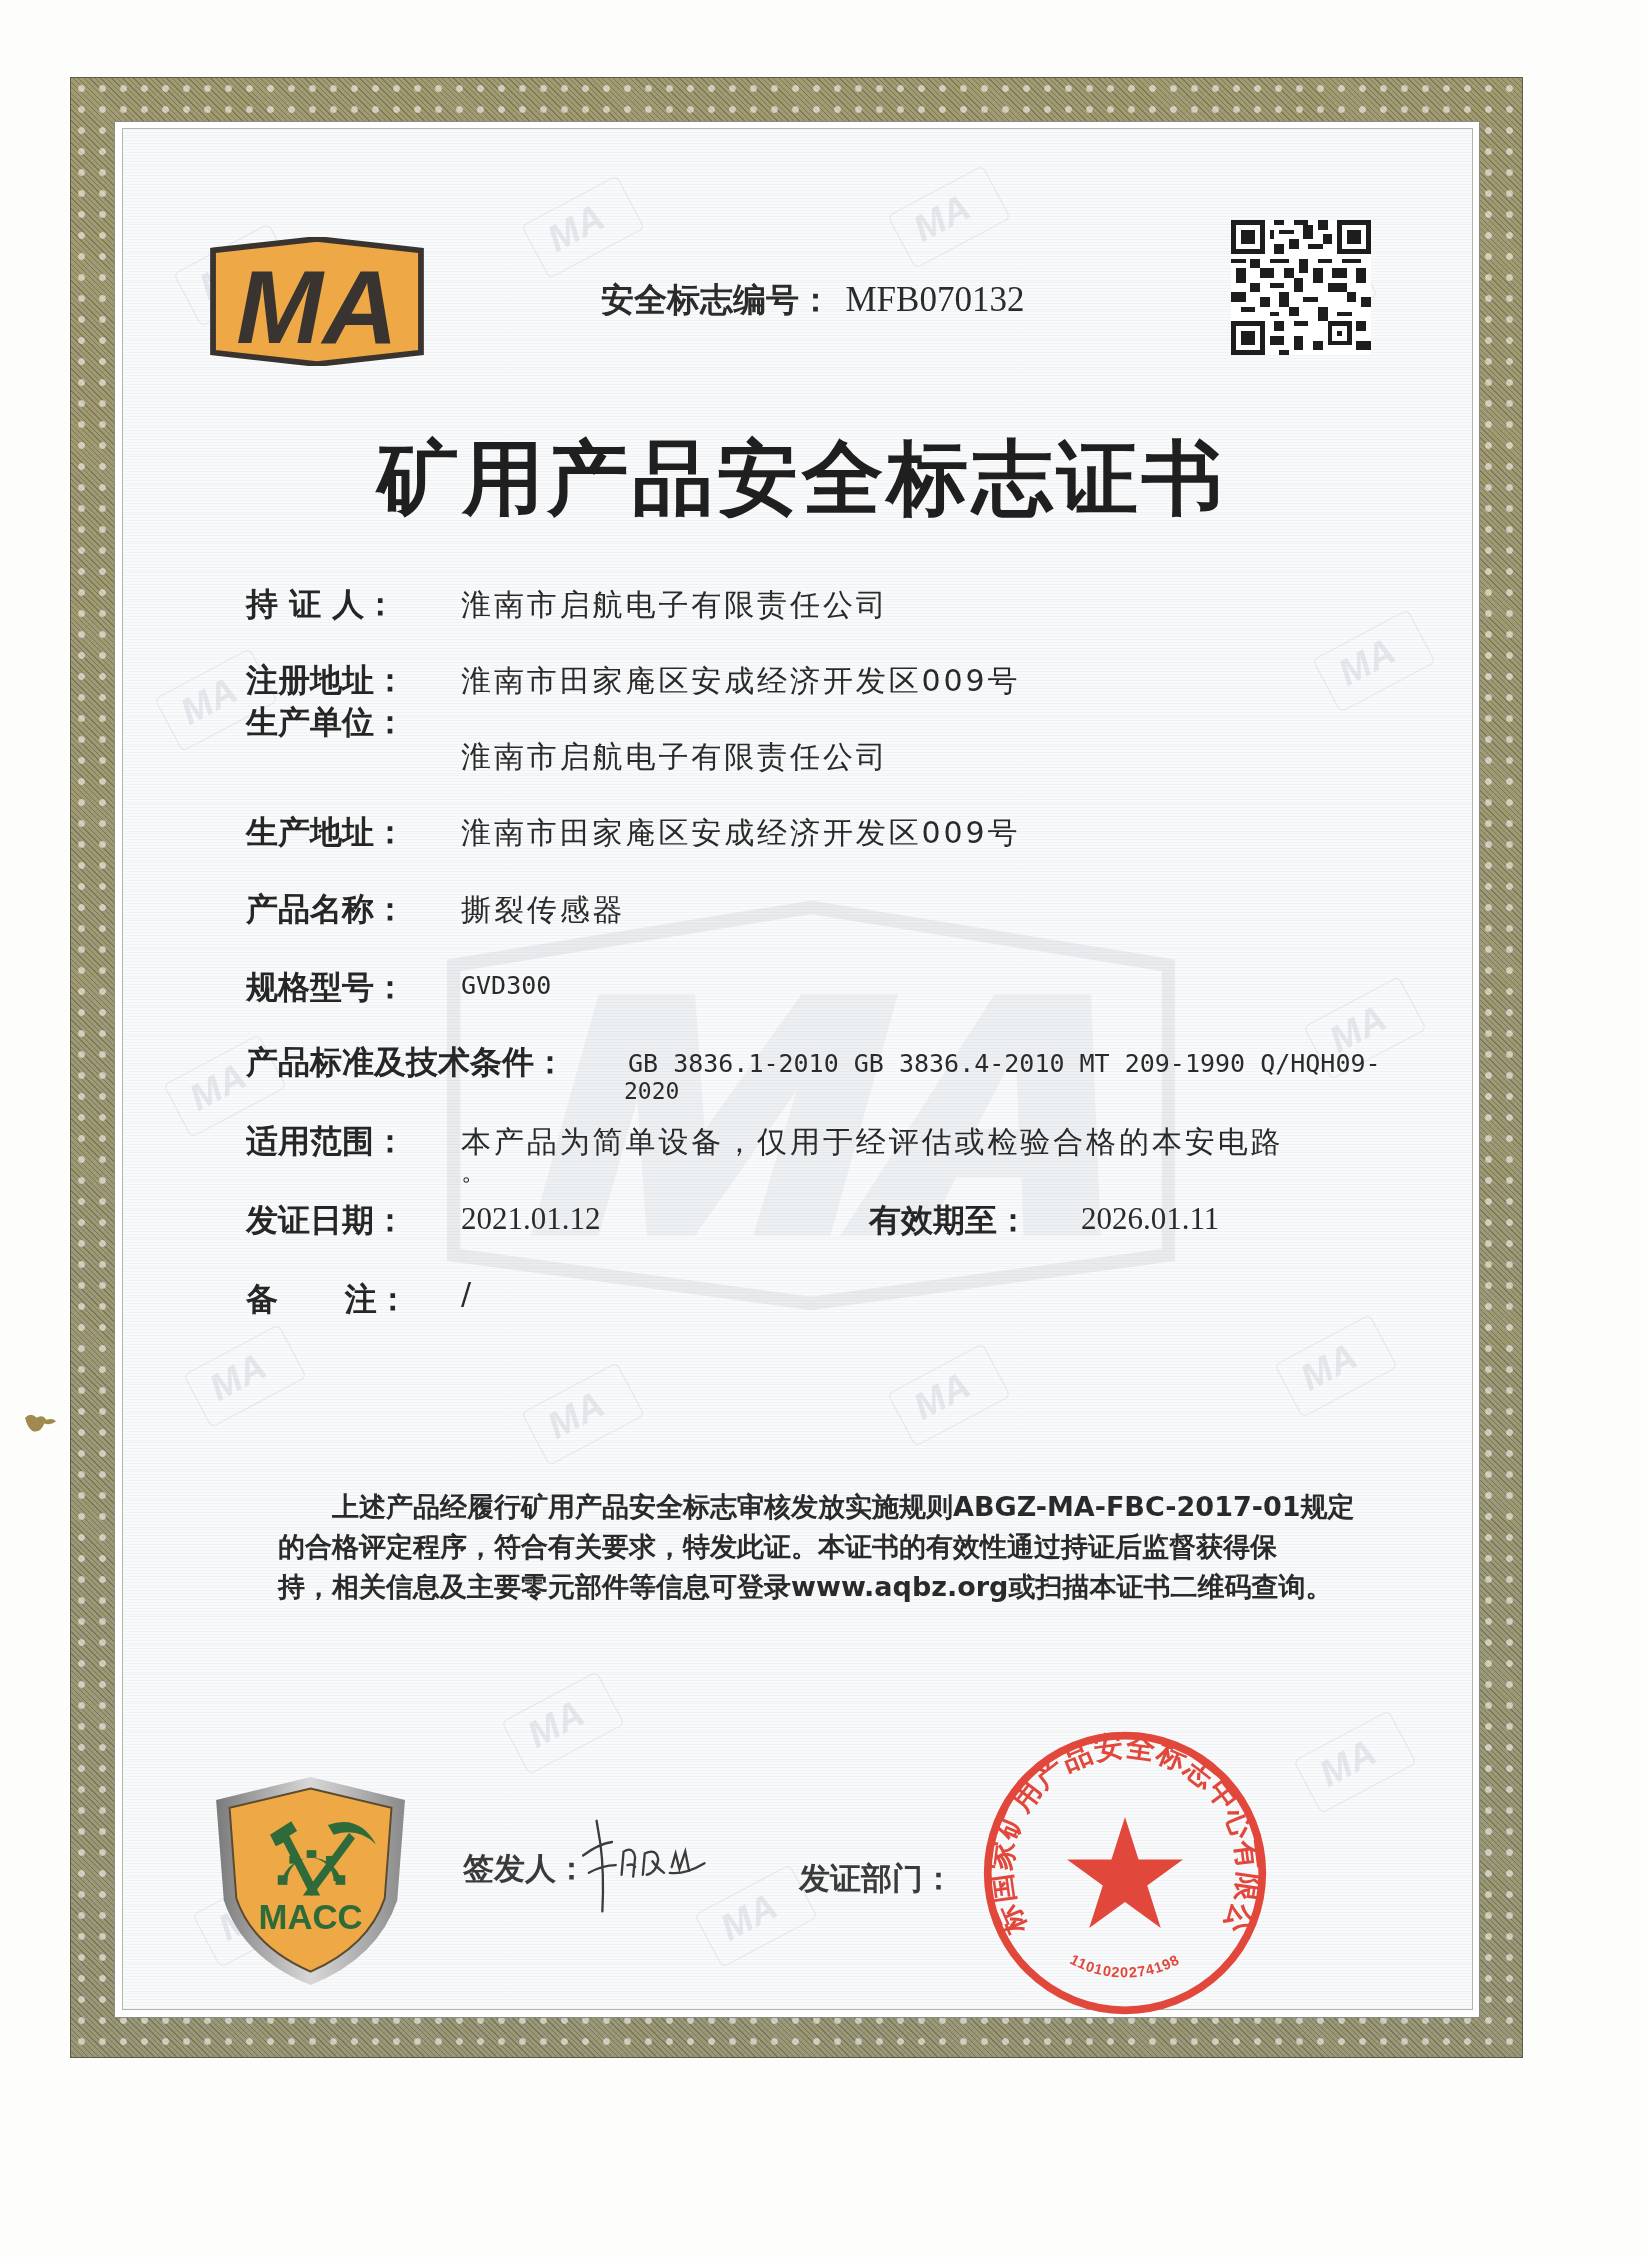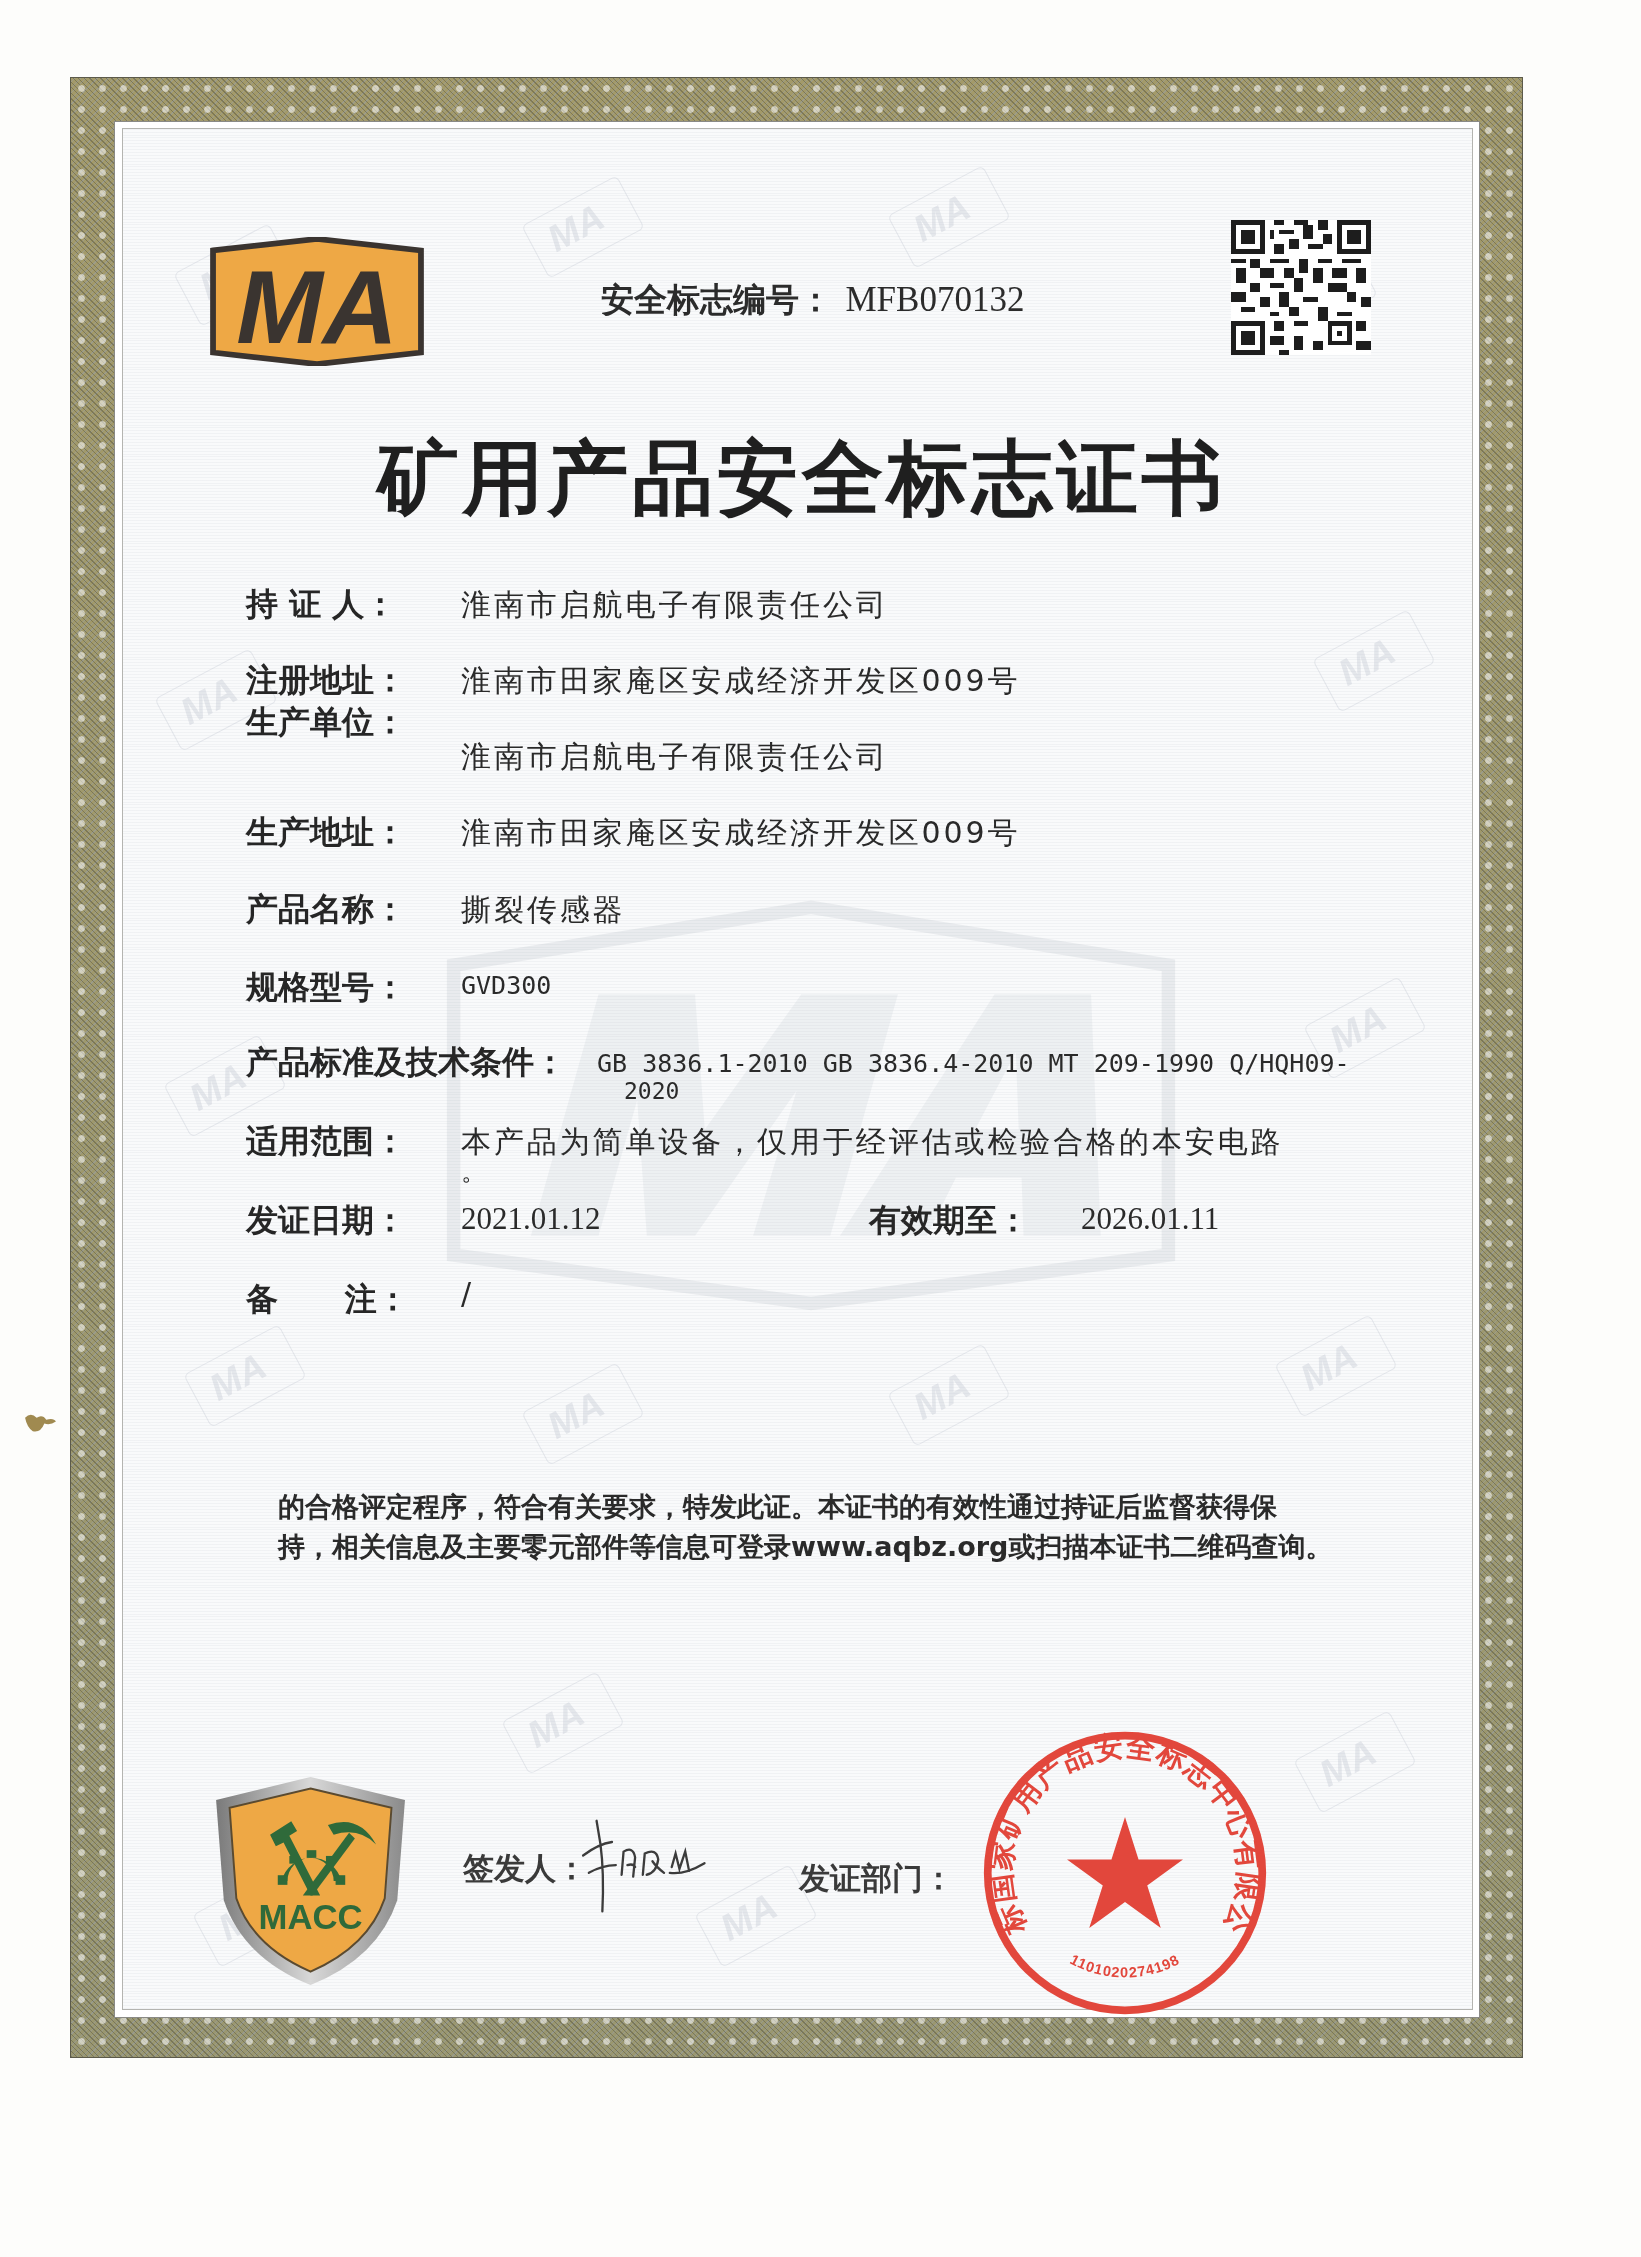--- a/index.html
+++ b/index.html
@@ -172,36 +172,37 @@
 <div class="lbl" style="top:811px">生产地址：</div>
 <div class="val" style="top:813px">淮南市田家庵区安成经济开发区009号</div>
 
 <div class="lbl" style="top:888px">产品名称：</div>
 <div class="val" style="top:890px">撕裂传感器</div>
 
 <div class="lbl" style="top:966px">规格型号：</div>
 <div class="val mono" style="top:971px">GVD300</div>
 
 <div class="lbl" style="top:1041px">产品标准及技术条件：</div>
-<div class="val mono" style="left:597px;top:1049px">GB 3836.1-2010 GB 3836.4-2010 MT 209-1990 Q/HQH09-</div>
+<div class="val mono" style="left:628px;top:1049px">GB 3836.1-2010 GB 3836.4-2010 MT 209-1990 Q/HQH09-</div>
 <div class="val mono" style="left:624px;top:1078px;font-size:23px">2020</div>
 
 <div class="lbl" style="top:1120px">适用范围：</div>
 <div class="val" style="top:1122px">本产品为简单设备，仅用于经评估或检验合格的本安电路</div>
 <div class="val" style="top:1155px;font-size:25px">。</div>
 
 <div class="lbl" style="top:1199px">发证日期：</div>
 <div class="val serifnum" style="top:1201px">2021.01.12</div>
 <div class="lbl" style="left:869px;top:1199px">有效期至：</div>
 <div class="val serifnum" style="left:1081px;top:1201px">2026.01.11</div>
 
 <div class="lbl" style="top:1278px;white-space:pre">备      注：</div>
 <div class="val" style="top:1276px">/</div>
 
 <div id="statement" class="abs">
+  <p class="indent">上述产品经履行矿用产品安全标志审核发放实施规则ABGZ-MA-FBC-2017-01规定</p>
   <p>的合格评定程序，符合有关要求，特发此证。本证书的有效性通过持证后监督获得保</p>
   <p>持，相关信息及主要零元部件等信息可登录www.aqbz.org或扫描本证书二维码查询。</p>
 </div>
 
 <svg id="shield" class="abs" viewBox="0 0 202 220">
   <defs>
     <linearGradient id="sg" x1="0" x2="1">
         <stop offset="0" stop-color="#7a7a7a"></stop>
         <stop offset=".5" stop-color="#d8d8d8"></stop>
         <stop offset="1" stop-color="#8a8a8a"></stop>

